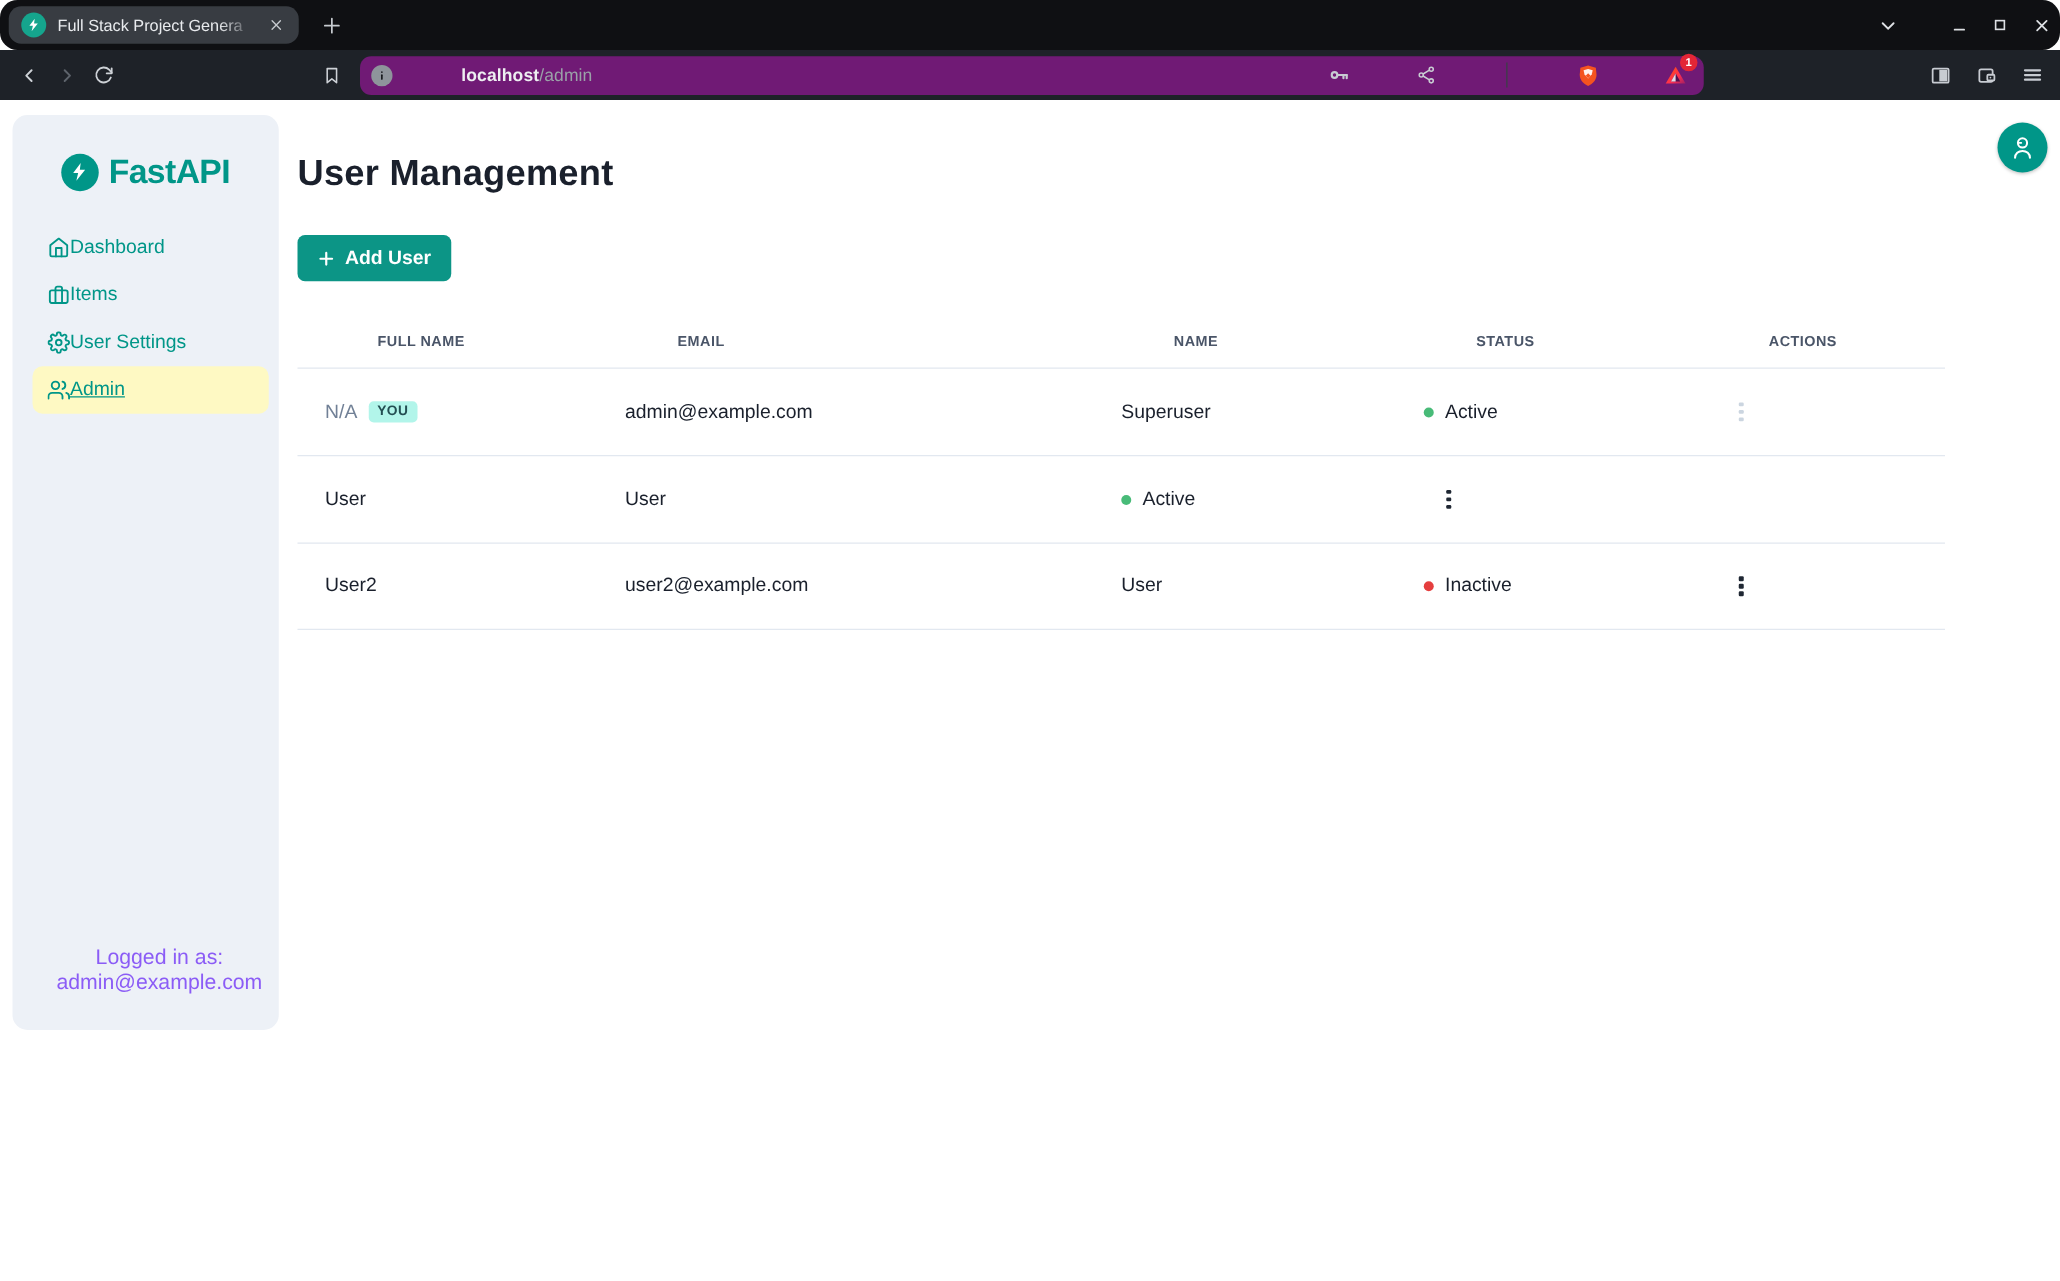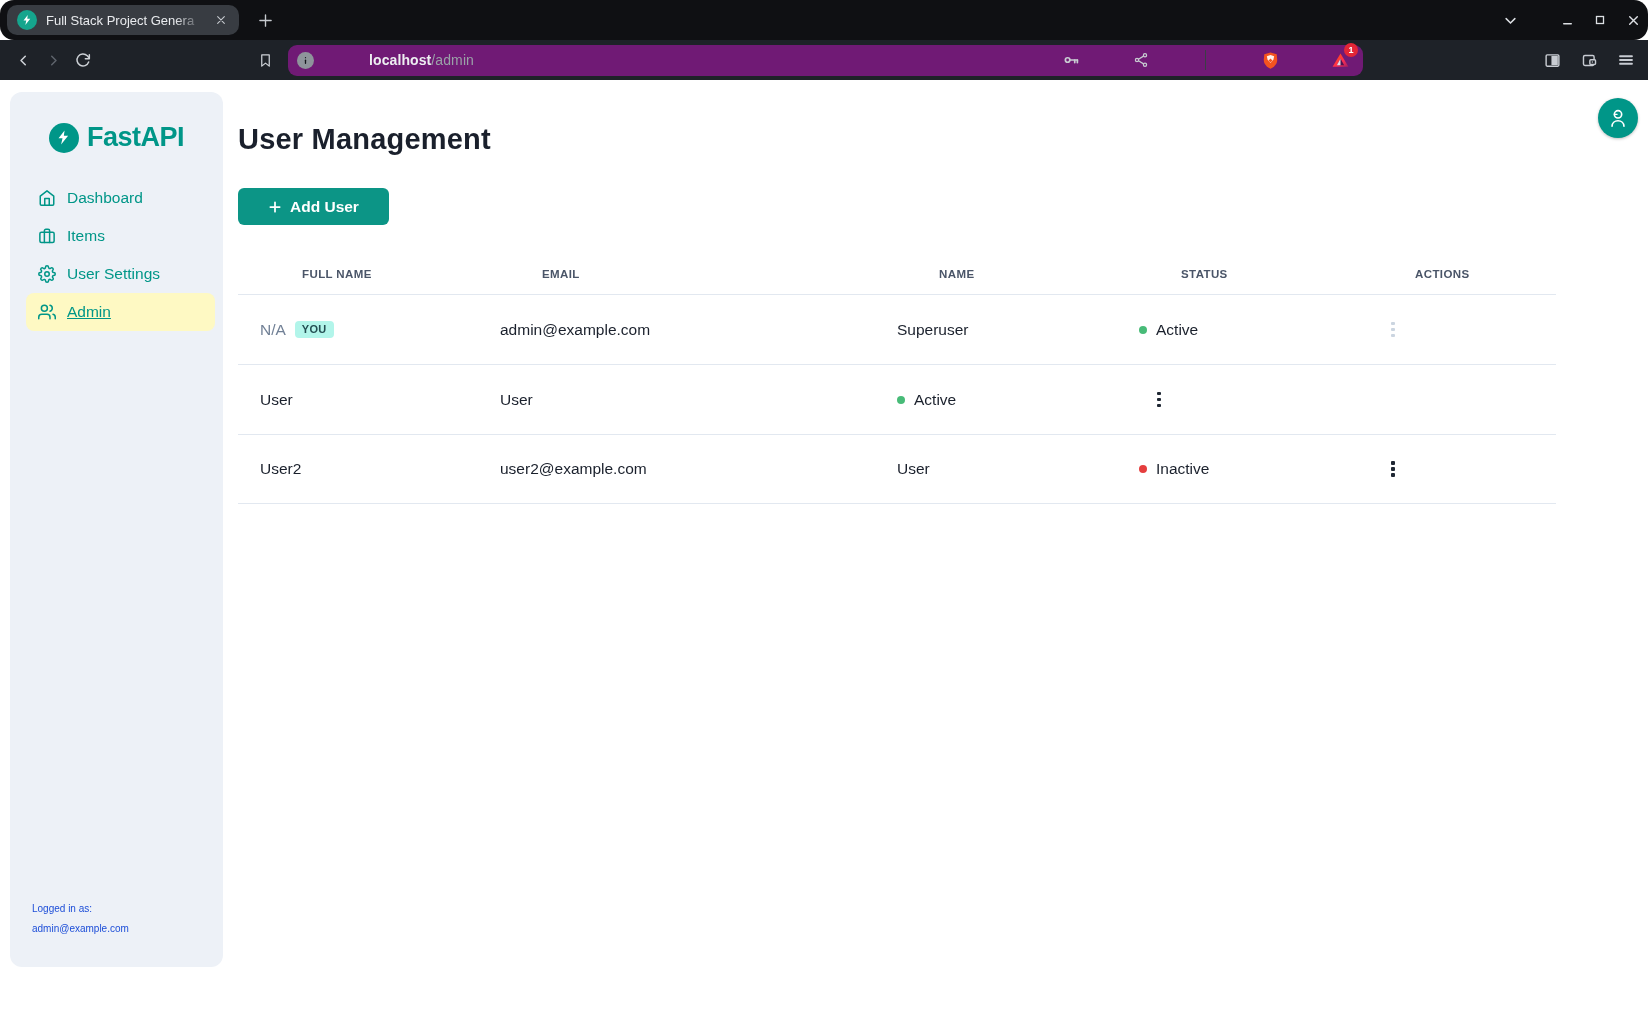--- a/index.html
+++ b/index.html
@@ -30,34 +30,34 @@
   .pill-icon { width:26px; height:26px; display:flex; align-items:center; justify-content:center; color:#c8ccd2; }
   .pill-divider { width:1px; height:20px; background:#3a3f45; margin:0 7px; }
   .rewards-wrap { position:relative; width:26px; height:26px; display:flex; align-items:center; justify-content:center; }
   .rewards-badge { position:absolute; top:-4px; right:-5px; min-width:14px; height:14px; border-radius:7px; background:#e32636; color:#fff; font-size:9px; font-weight:700; display:flex; align-items:center; justify-content:center; padding:0 3px; }
   .chrome-right { margin-left:auto; display:flex; align-items:center; gap:13px; color:#c8ccd2; }
   .chrome-right .tool { width:24px; height:24px; display:flex; align-items:center; justify-content:center; }
 
   
   .page { position:relative; width:100%; height:945px; background:#ffffff; }
 
-  .sidebar { position:absolute; left:10px; top:12px; width:213px; height:875px; background:#edf1f7; border-radius:12px; display:flex; flex-direction:column; }
+  .sidebar { position:absolute; left:10px; top:12px; width:213px; height:732px; background:#edf1f7; border-radius:12px; display:flex; flex-direction:column;text-align:center; }
   .logo-row { display:flex; align-items:center; justify-content:center; gap:8px; margin-top:30px; }
   .logo-mark { width:30px; height:30px; border-radius:50%; background:#009688; display:flex; align-items:center; justify-content:center; }
   .logo-text { color:#009688; font-size:27px; font-weight:700; letter-spacing:-0.5px; }
   .nav { margin-top:26px; display:flex; flex-direction:column; }
-  .nav-item { display:flex; align-items:center; gap:11px; height:38px; margin:0 8px 0 16px; padding-left:12px; color:#009688; font-size:15.5px; border-radius:8px; }
+  .nav-item { display:flex; align-items:center; height:38px; margin:0 8px 0 16px; padding-left:12px; color:#009688; font-size:15.5px; border-radius:8px; }
   .nav-item.active { background:#fef9c3;text-decoration:underline; }
   .nav-item .nicon { width:18px; height:18px; flex:0 0 auto; display:flex; }
-  .side-footer { margin-top:auto; padding:0 0 28px 22px; color:#1d4ed8; font-size:10px; line-height:20px; }
+  .side-footer { margin-top:auto; padding:0 0 28px 22px; color:#8b5cf6; font-size:17px; line-height:20px; }
 
   .main { margin-left:223px; padding:0 92px 0 15px; position:relative;border-radius:18px; }
   .avatar-btn { position:absolute; top:18px; right:10px; width:40px; height:40px; border-radius:50%; background:#009688; display:flex; align-items:center; justify-content:center; box-shadow:0 1px 3px rgba(0,0,0,.25); }
   .page-title { padding-top:43px; font-size:29px; font-weight:700; color:#1a202c; letter-spacing:.2px; }
-  .add-btn { margin-top:32px; height:37px; padding:0 30px; background:#0c9586; color:#fff; border:none; border-radius:6px; font-family:"Liberation Sans",sans-serif; font-size:15.5px; font-weight:700; display:inline-flex; align-items:center; gap:8px; }
+  .add-btn { margin-top:32px; height:37px; padding:0 16px; background:#0c9586; color:#fff; border:none; border-radius:6px; font-family:"Liberation Sans",sans-serif; font-size:15.5px; font-weight:700; display:inline-flex; align-items:center; gap:8px; }
 
   .table { margin-top:29px; width:1318px; }
   .trow { display:grid; grid-template-columns:240px 397px 242px 234px 1fr; align-items:center; padding-left:22px; }
   .thead { height:40px; }
   .thead span { font-size:11.5px; font-weight:700; color:#4a5568; letter-spacing:.4px;padding-left:42px; }
   .tbody-row { height:70px; border-top:1px solid #e2e8f0; font-size:15.5px; color:#1a202c; }
   .tbody-row:last-child { border-bottom:1px solid #e2e8f0; }
   .cell-name { display:flex; align-items:flex-start; gap:9px; }
   .muted { color:#718096; }
   .you-badge { background:#b2f5ea; color:#234e52; font-size:11px; font-weight:700; padding:2.5px 7px; border-radius:4px; letter-spacing:.3px; }

